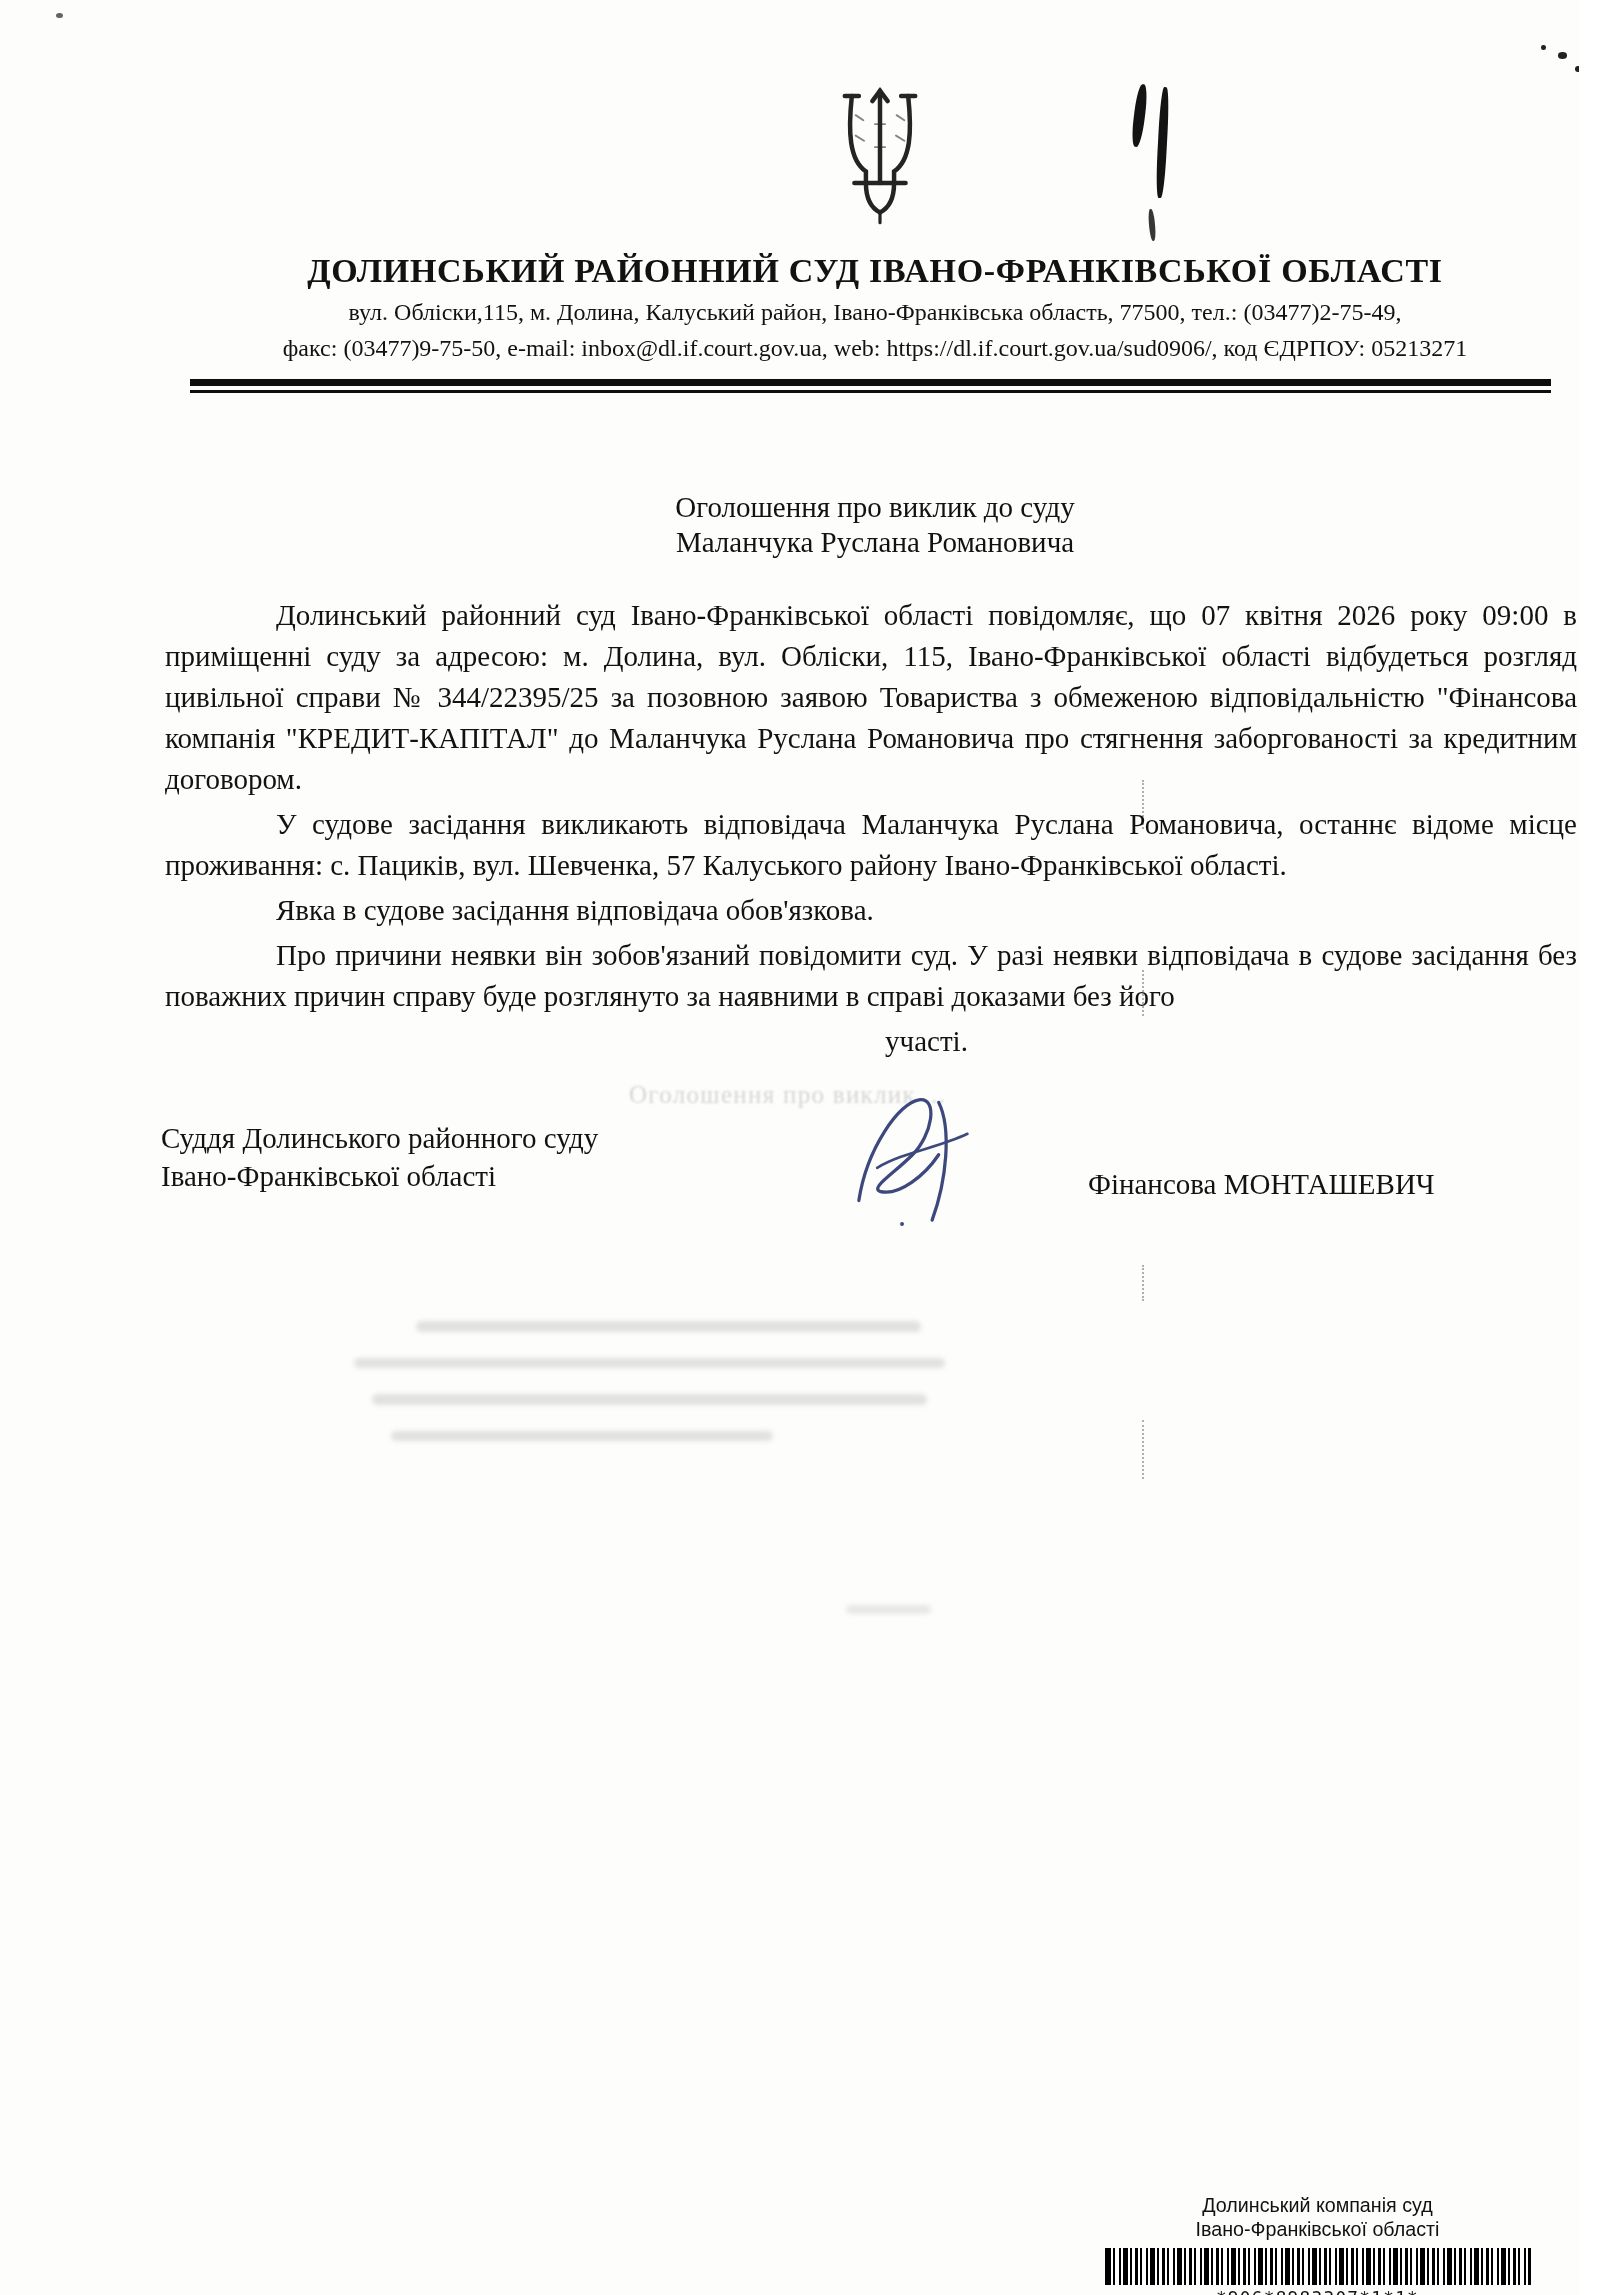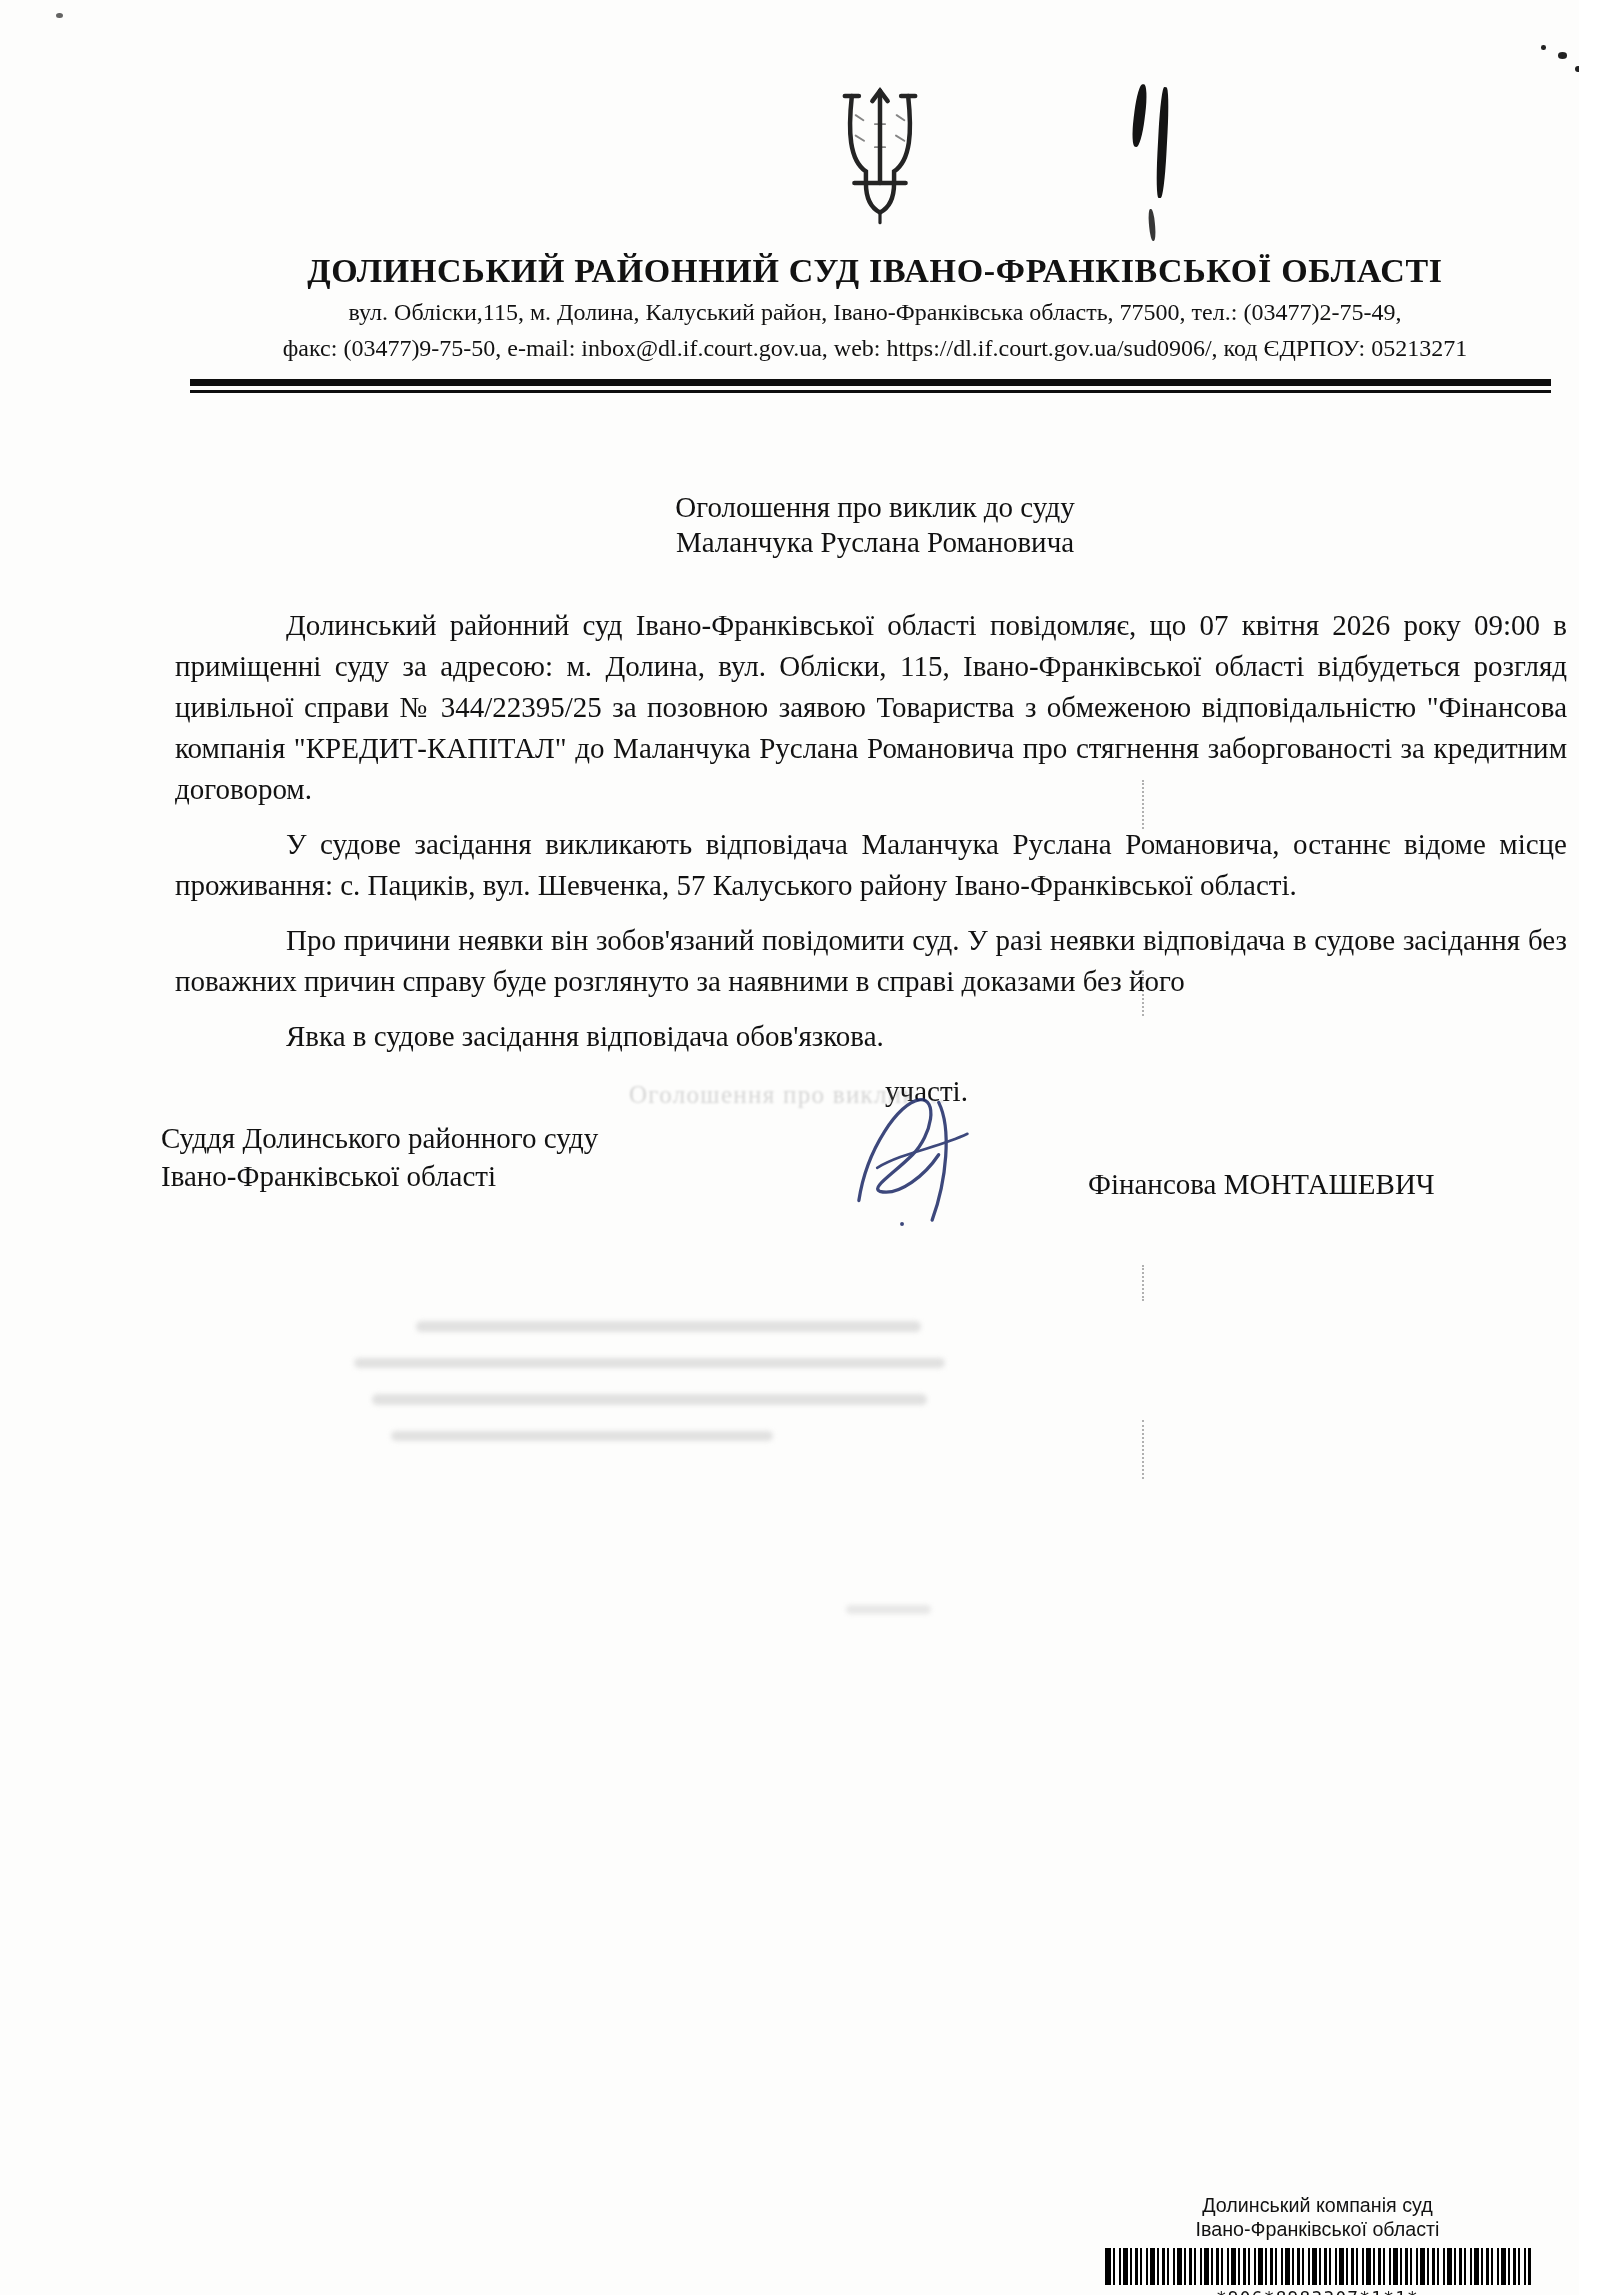--- a/index.html
+++ b/index.html
@@ -59,21 +59,21 @@
 
   
   .body-text {
     position: absolute;
     top: 591px; left: 161px;
     width: 1420px;
     font-size: 29px;
     line-height: 41px;
   }
   .body-text p {
-    margin: 14px;
+    margin: 4px;
     text-align: justify;
     text-indent: 111px;
   }
   .body-text p.no-justify { text-align: center; }
 
   
   .ghost-title {
     position: absolute;
     top: 1081px; left: 629px;
     width: 498px;
@@ -205,22 +205,22 @@
   </div>
 
   <div class="doc-title">
     <div>Оголошення про виклик до суду</div>
     <div>Маланчука Руслана Романовича</div>
   </div>
 
   <div class="body-text">
     <p>Долинський районний суд Івано-Франківської області повідомляє, що 07 квітня 2026 року 09:00 в приміщенні суду за адресою: м. Долина, вул. Обліски, 115, Івано-Франківської області відбудеться розгляд цивільної справи № 344/22395/25  за позовною заявою Товариства з обмеженою відповідальністю "Фінансова компанія "КРЕДИТ-КАПІТАЛ" до Маланчука Руслана Романовича  про стягнення заборгованості за кредитним договором.</p>
     <p>У судове засідання викликають відповідача  Маланчука Руслана Романовича, останнє відоме місце проживання: с. Пациків, вул. Шевченка, 57 Калуського району Івано-Франківської області.</p>
+    <p>Явка в судове засідання відповідача  обов'язкова.</p>
     <p>Про причини неявки він зобов'язаний повідомити суд. У разі неявки відповідача в судове засідання без поважних причин справу буде розглянуто за наявними в справі доказами без його</p>
-    <p>Явка в судове засідання відповідача  обов'язкова.</p>
     <p class="no-justify">участі.</p>
   </div>
 
   <div class="ghost-title">Оголошення про виклик ...</div>
 
   <div class="sig-label">
     <div>Суддя Долинського районного суду</div>
     <div><span>Івано-Франківської області</span></div>
   </div>
 

